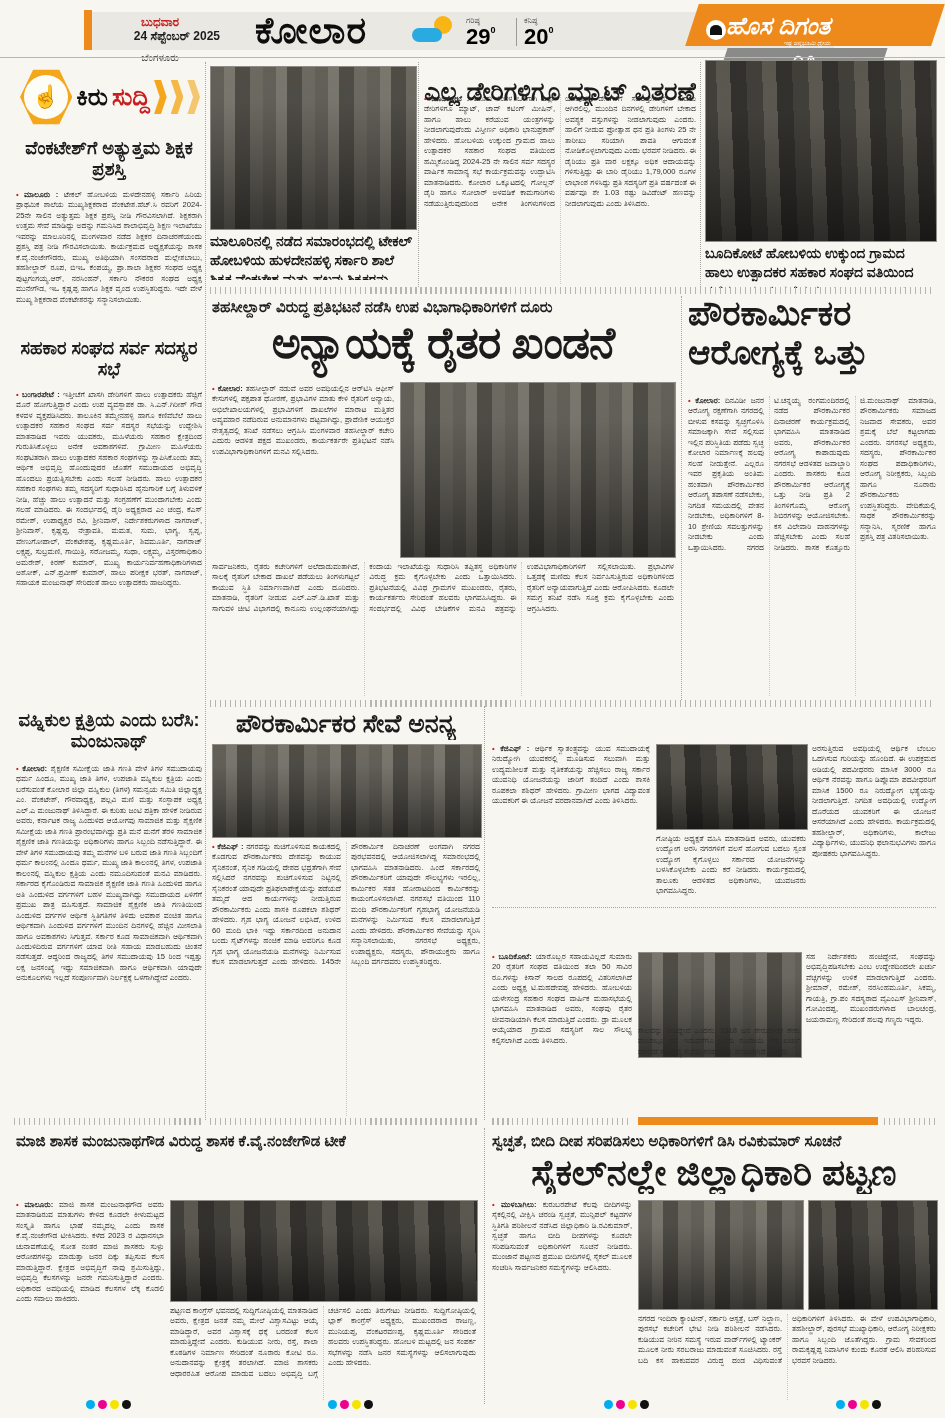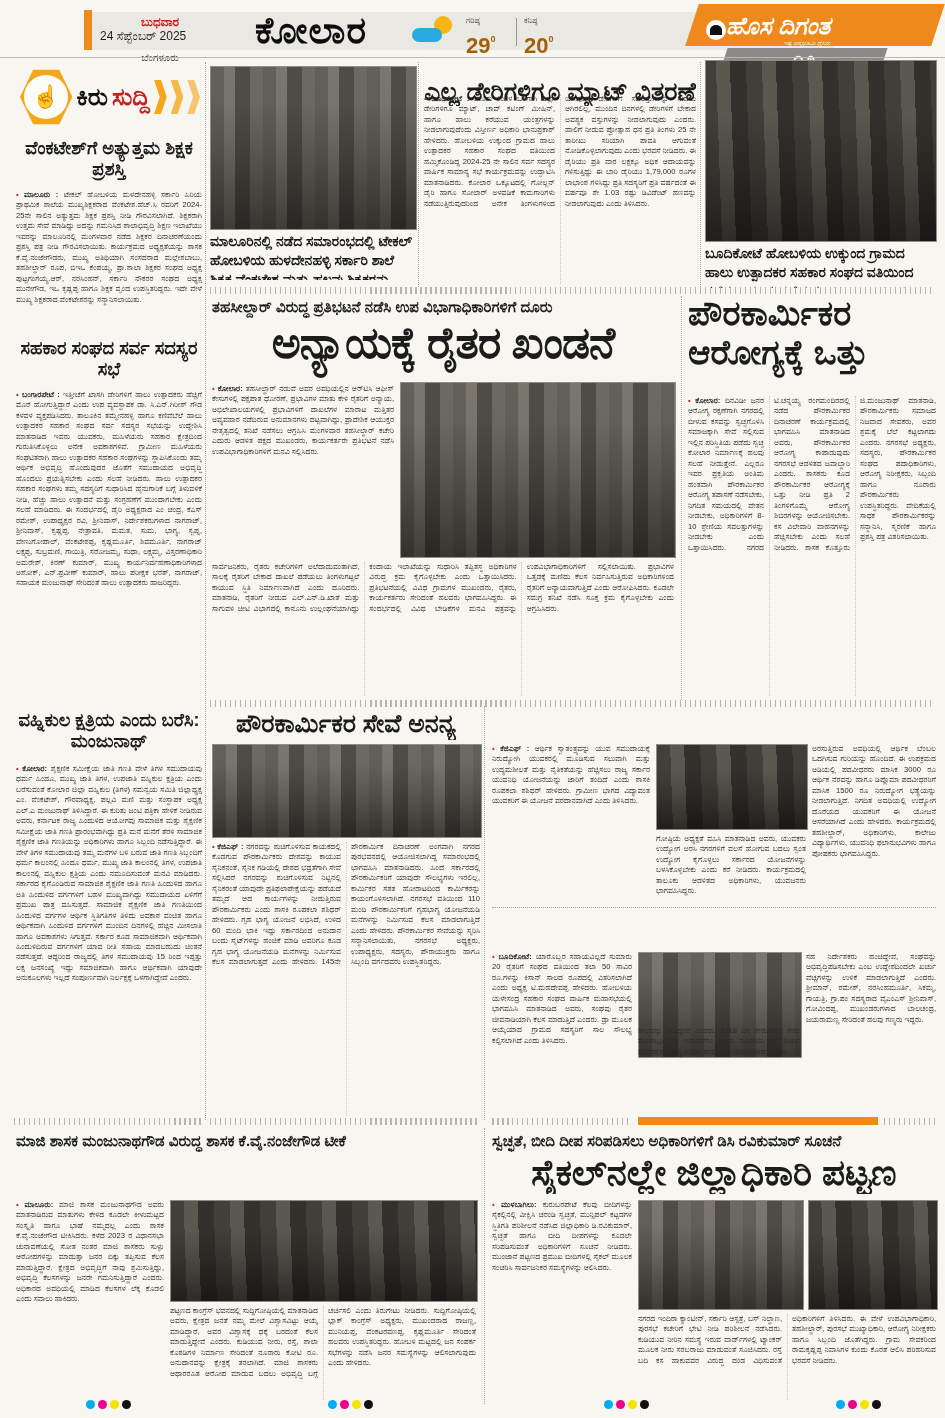--- a/index.html
+++ b/index.html
@@ -3,25 +3,25 @@
 <meta charset="utf-8">
 <style>
   html,body{margin:0;padding:0;}
   body{background:#ffffff;font-family:"Liberation Sans",sans-serif;}
   .page{position:relative;width:945px;height:1418px;background:#f8f6f1;overflow:hidden;color:#1c1c1c;}
   .abs{position:absolute;}
   
   .hdr-band{background:#e9e8e3;}
   .hdr-orangebar{background:#ee8a1c;}
   .day{color:#c71f1f;font-weight:bold;font-size:12px;text-align:center;}
-  .date{font-size:12px;font-weight:normal;text-align:left;}
+  .date{font-size:12px;font-weight:bold;text-align:right;}
   .edition{font-size:10px;text-align:center;color:#333;}
   .masthead{font-size:37px;font-weight:bold;color:#0d0d0d;letter-spacing:1px;white-space:nowrap;}
   .wx-lbl{font-size:8px;color:#444;}
-  .wx-temp{font-size:22px;font-weight:bold;color:#a16207;line-height:1;margin-top:9px;}
+  .wx-temp{font-size:22px;font-weight:bold;color:#000000;line-height:1;}
   .wx-sup{font-size:9px;vertical-align:top;font-weight:bold;}
   .wx-div{border-left:1px solid #9a9a96;}
   .sun{width:18px;height:18px;border-radius:50%;background:#f9b515;}
   .cloud{width:30px;height:14px;border-radius:10px;background:#29abe2;}
   .logo-orange{background:#ee8a1c;transform:skewX(-18deg);}
   .logo-gray{background:#8a8a88;transform:skewX(-18deg);}
   .logo-name{color:#ffffff;font-weight:bold;font-size:24px;white-space:nowrap;}
   .logo-tag{color:#ffffff;font-size:6px;text-align:right;}
   .logo-page{color:#ffffff;font-weight:bold;font-size:20px;text-align:center;}
   .emblem{width:20px;height:20px;border-radius:50%;background:#ffffff;position:relative;}

